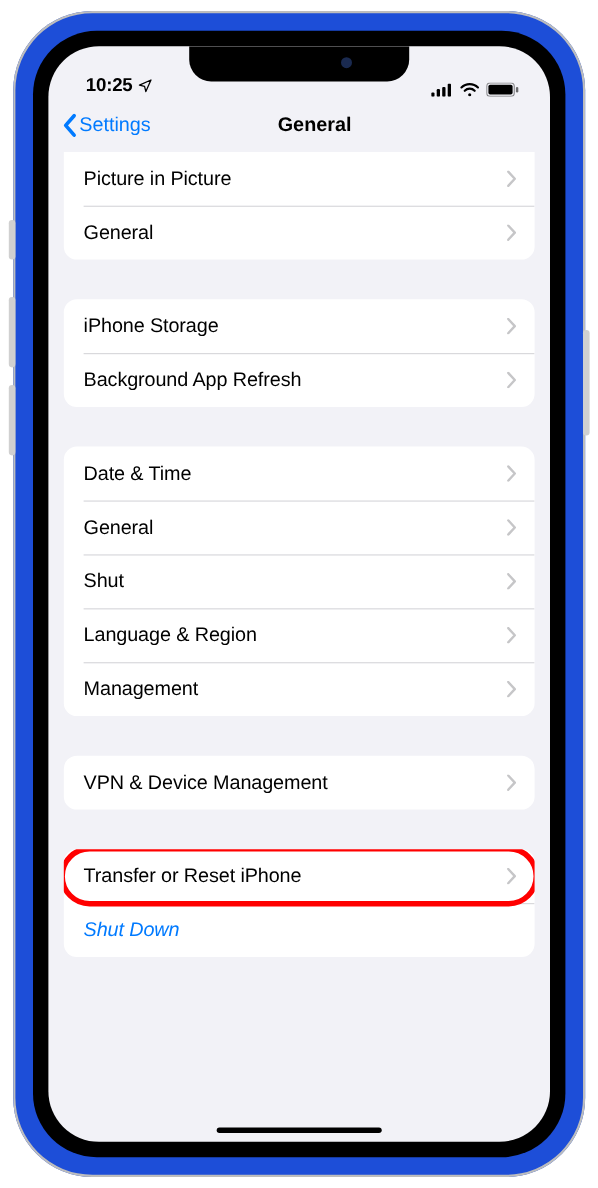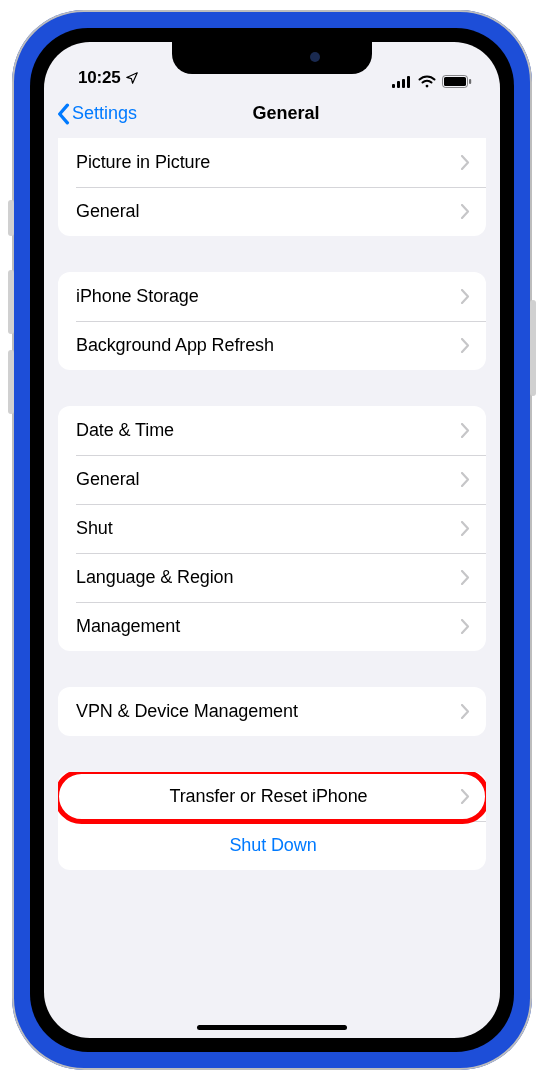--- a/index.html
+++ b/index.html
@@ -142,21 +142,21 @@
       top: 0; left: 18px; right: 0;
       height: 0.5px;
       background: #d5d5d9;
     }
     .row-label {
       flex: 1;
       font-size: 18px;
       color: #000;
       letter-spacing: -0.1px;
     }
-    .row-label.blue { color: #007aff; }
+    .row-label.blue { color: #007aff; font-style: italic; }
     .chevron-right-icon { flex: 0 0 auto; }
     .highlight-ring {
       position: absolute;
       border: 5px solid #ff0000;
       border-radius: 28px;
       pointer-events: none;
       z-index: 5;
     }
     .home-indicator {
       position: absolute;
@@ -320,21 +320,21 @@
             <span class="row-label">VPN &amp; Device Management</span>
             <span class="chevron-right-icon">
                 <svg width="9" height="15" viewBox="0 0 9 15">
                   <path d="M1 1 L7 7.5 L1 14" fill="none" stroke="#c6c6c8" stroke-width="2.2" stroke-linecap="round" stroke-linejoin="round"></path>
                 </svg>
               </span>
           </div>
         </div>
 
 
-        <div class="group" style="position:relative;text-align:center;">
+        <div class="group" style="position:relative;">
           <div class="row" style="position:relative;">
             <span class="row-label">Transfer or Reset iPhone</span>
             <span class="chevron-right-icon">
                 <svg width="9" height="15" viewBox="0 0 9 15">
                   <path d="M1 1 L7 7.5 L1 14" fill="none" stroke="#c6c6c8" stroke-width="2.2" stroke-linecap="round" stroke-linejoin="round"></path>
                 </svg>
               </span>
             <div class="highlight-ring" style="top:-3px; bottom:-3px; left:-4px; right:-4px;"></div>
           </div>
           <div class="row">

